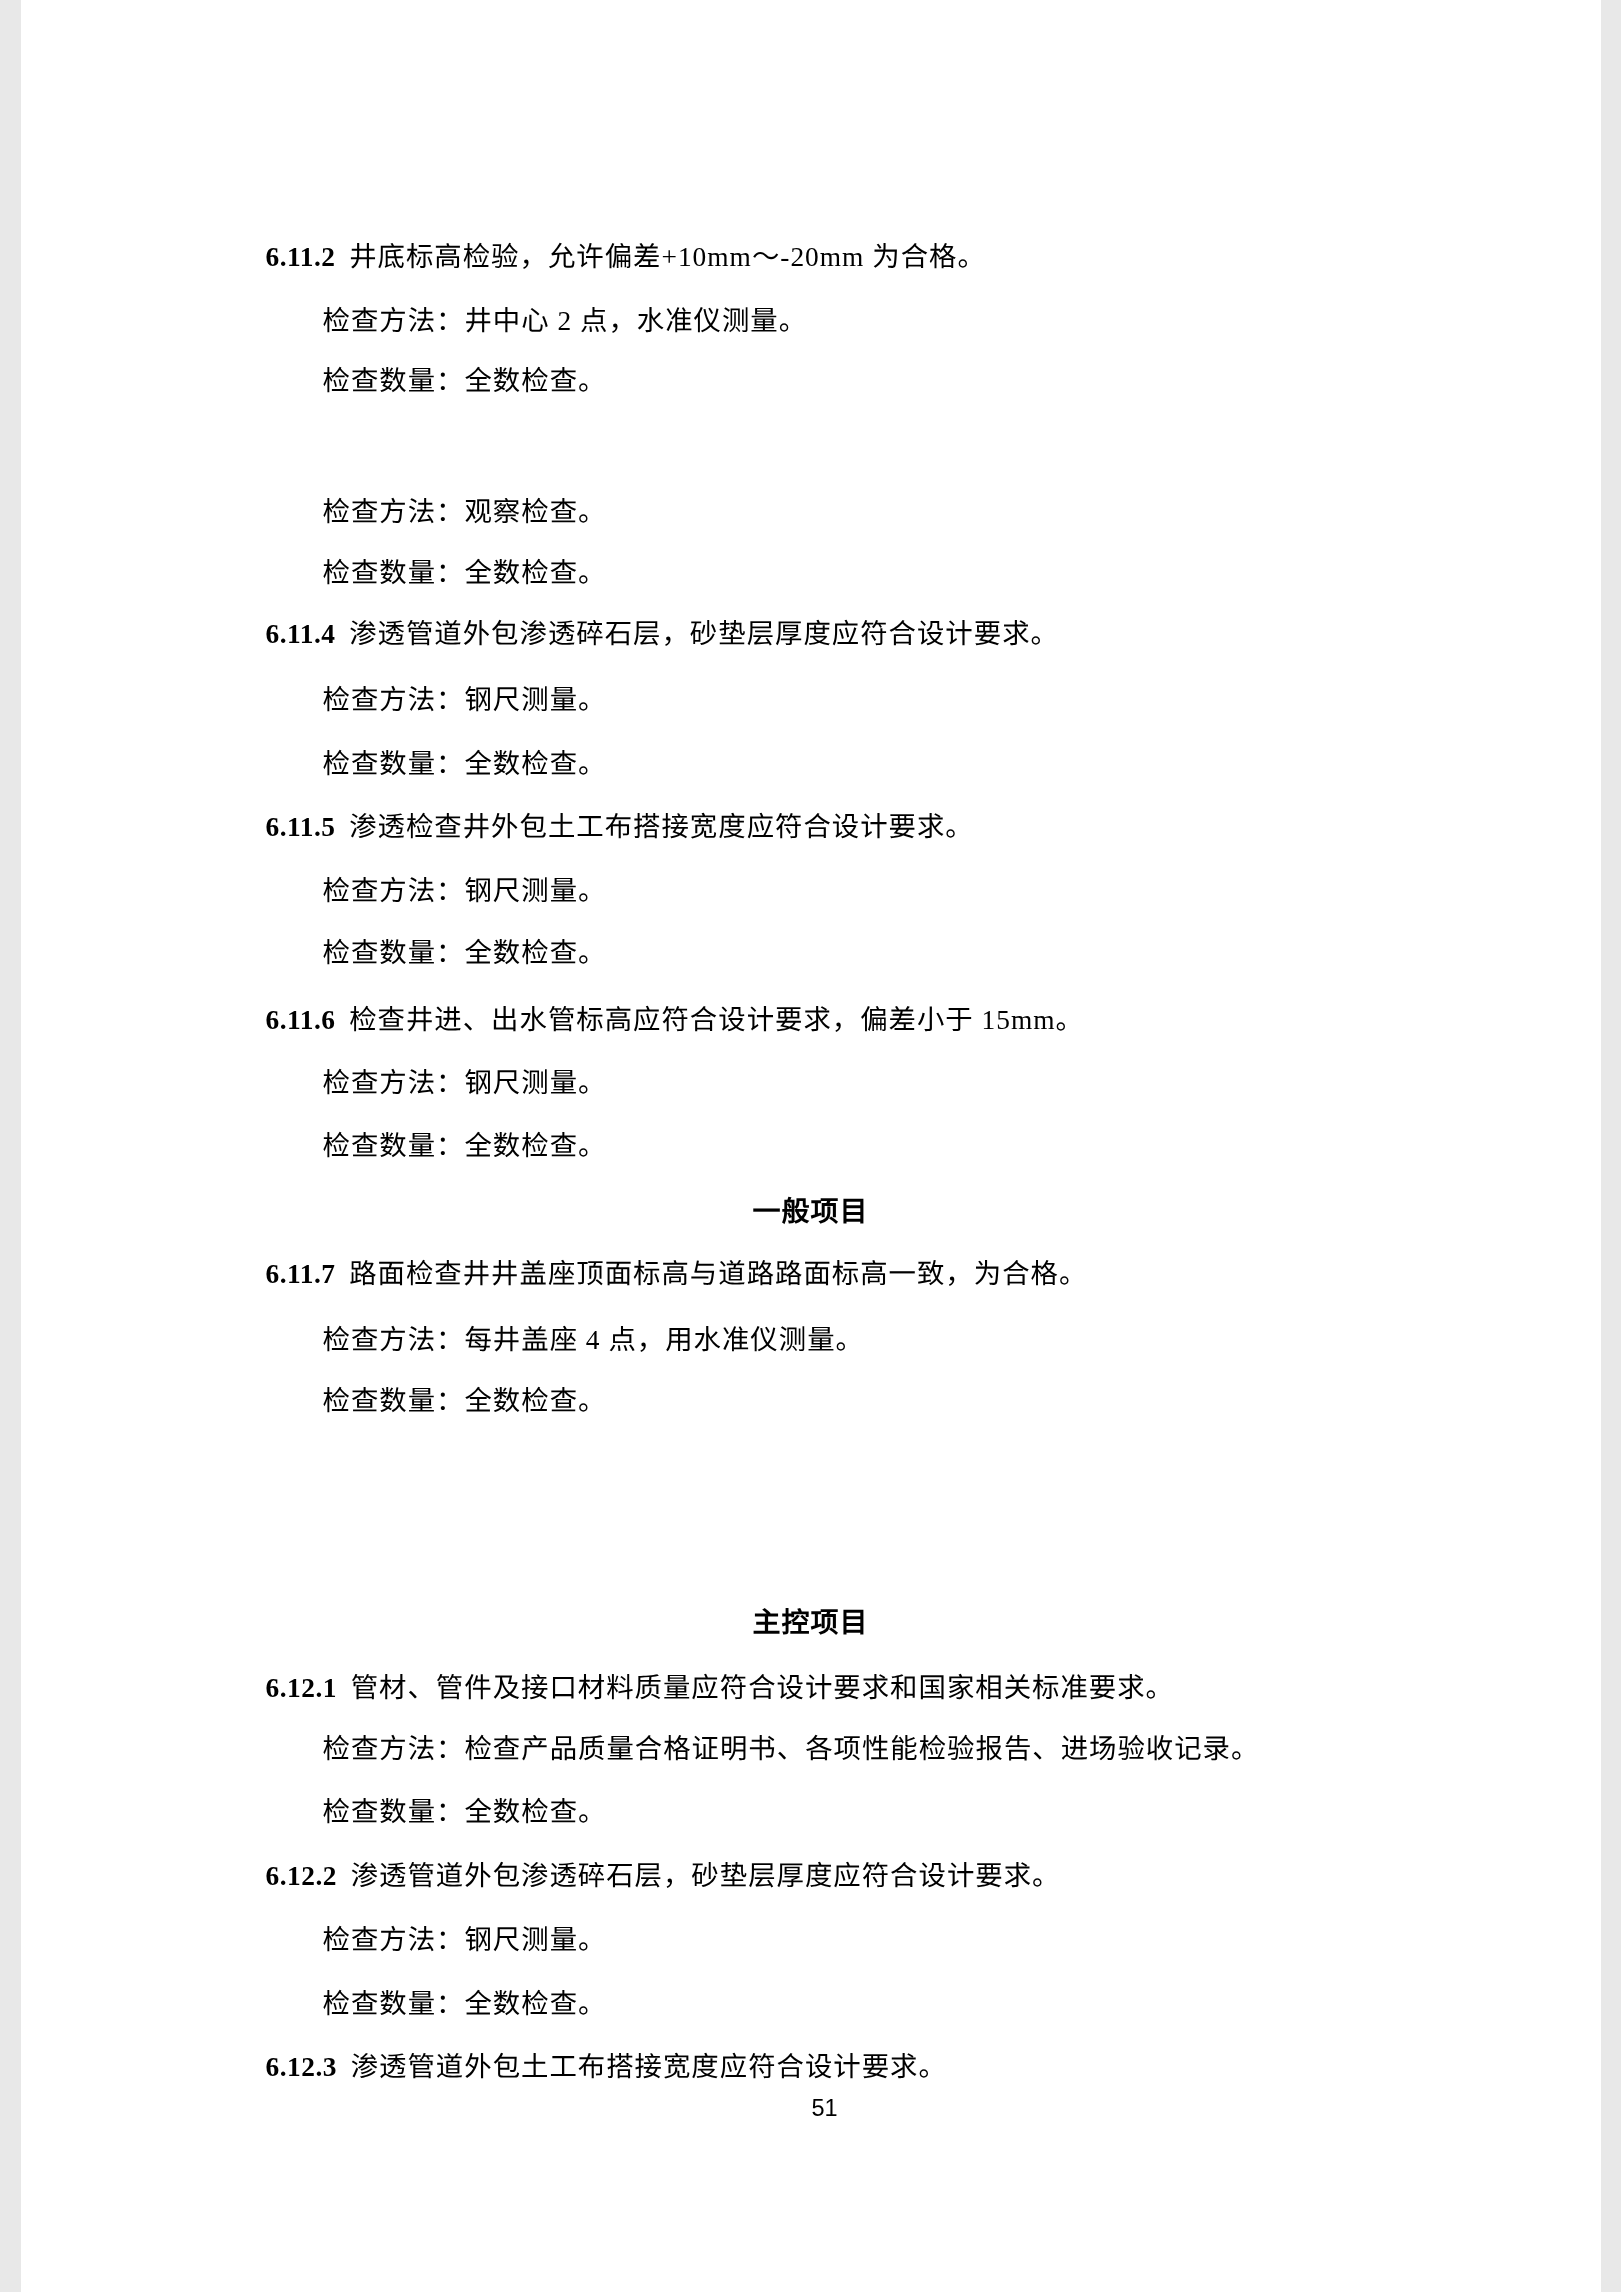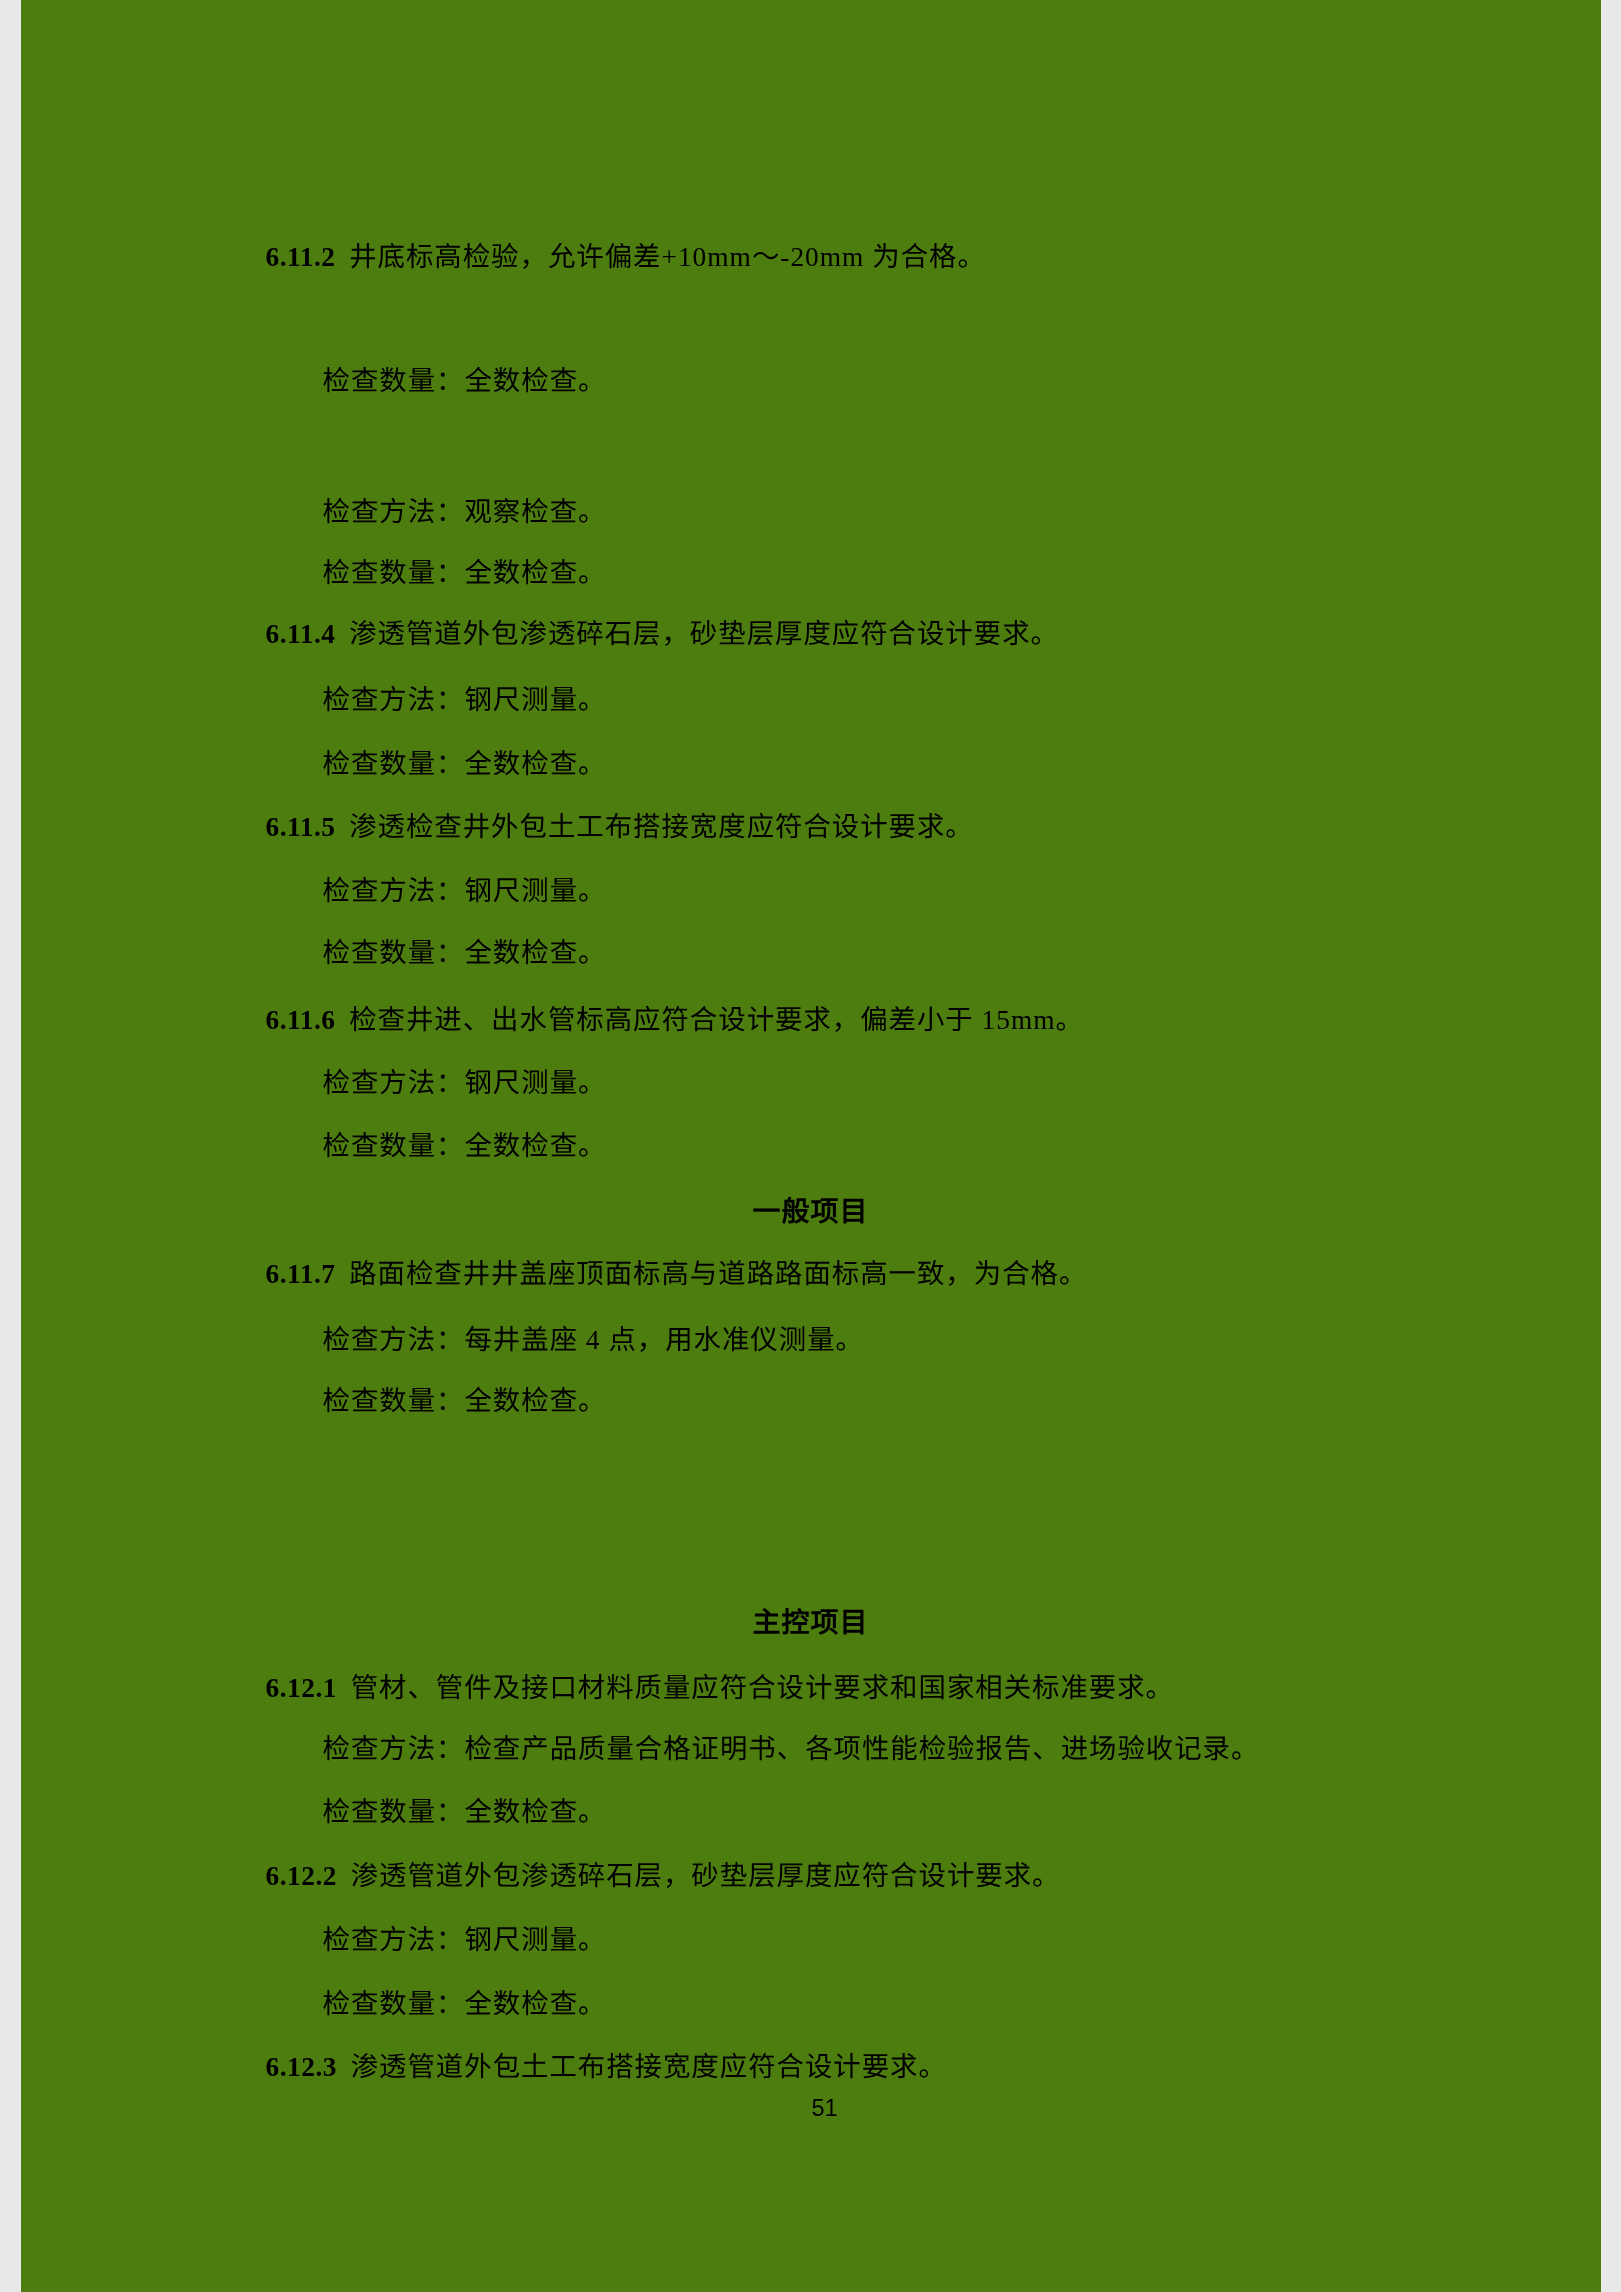--- a/index.html
+++ b/index.html
@@ -1,20 +1,20 @@
 <!DOCTYPE html>
 <html lang="zh-CN"><head>
 <meta charset="utf-8">
 <style>
   html,body{margin:0;padding:0;background:#e8e8e8;}
   .page{
     position:relative;
     width:1580px;height:2293px;
     margin:0 auto;
-    background:#4d7c0f;
+    background:#ffffff;
     color:#000000;
     font-family:"Liberation Serif","DejaVu Serif",serif;
     overflow:hidden;
   }
   .line{
     position:absolute;
     left:245px;
     line-height:63px;
     font-size:27.4px;
     letter-spacing:1px;
@@ -47,20 +47,21 @@
     font-family:"Liberation Sans","DejaVu Sans",sans-serif;
     padding-left:14px;
   }
 </style>
 </head>
 <body>
 
 <div class="page">
 
   <p class="line" style="top:199px"><span class="num">6.11.2</span><span>井底标高检验，允许偏差+10mm～-20mm 为合格。</span></p>
+  <p class="line sub" style="top:263px">检查方法：井中心 2 点，水准仪测量。</p>
   <p class="line sub" style="top:323px">检查数量：全数检查。</p>
 
   <p class="line sub" style="top:454px">检查方法：观察检查。</p>
   <p class="line sub" style="top:515px">检查数量：全数检查。</p>
 
   <p class="line" style="top:576px"><span class="num">6.11.4</span><span>渗透管道外包渗透碎石层，砂垫层厚度应符合设计要求。</span></p>
   <p class="line sub" style="top:642px">检查方法：钢尺测量。</p>
   <p class="line sub" style="top:706px">检查数量：全数检查。</p>
 
   <p class="line" style="top:769px"><span class="num">6.11.5</span><span>渗透检查井外包土工布搭接宽度应符合设计要求。</span></p>

